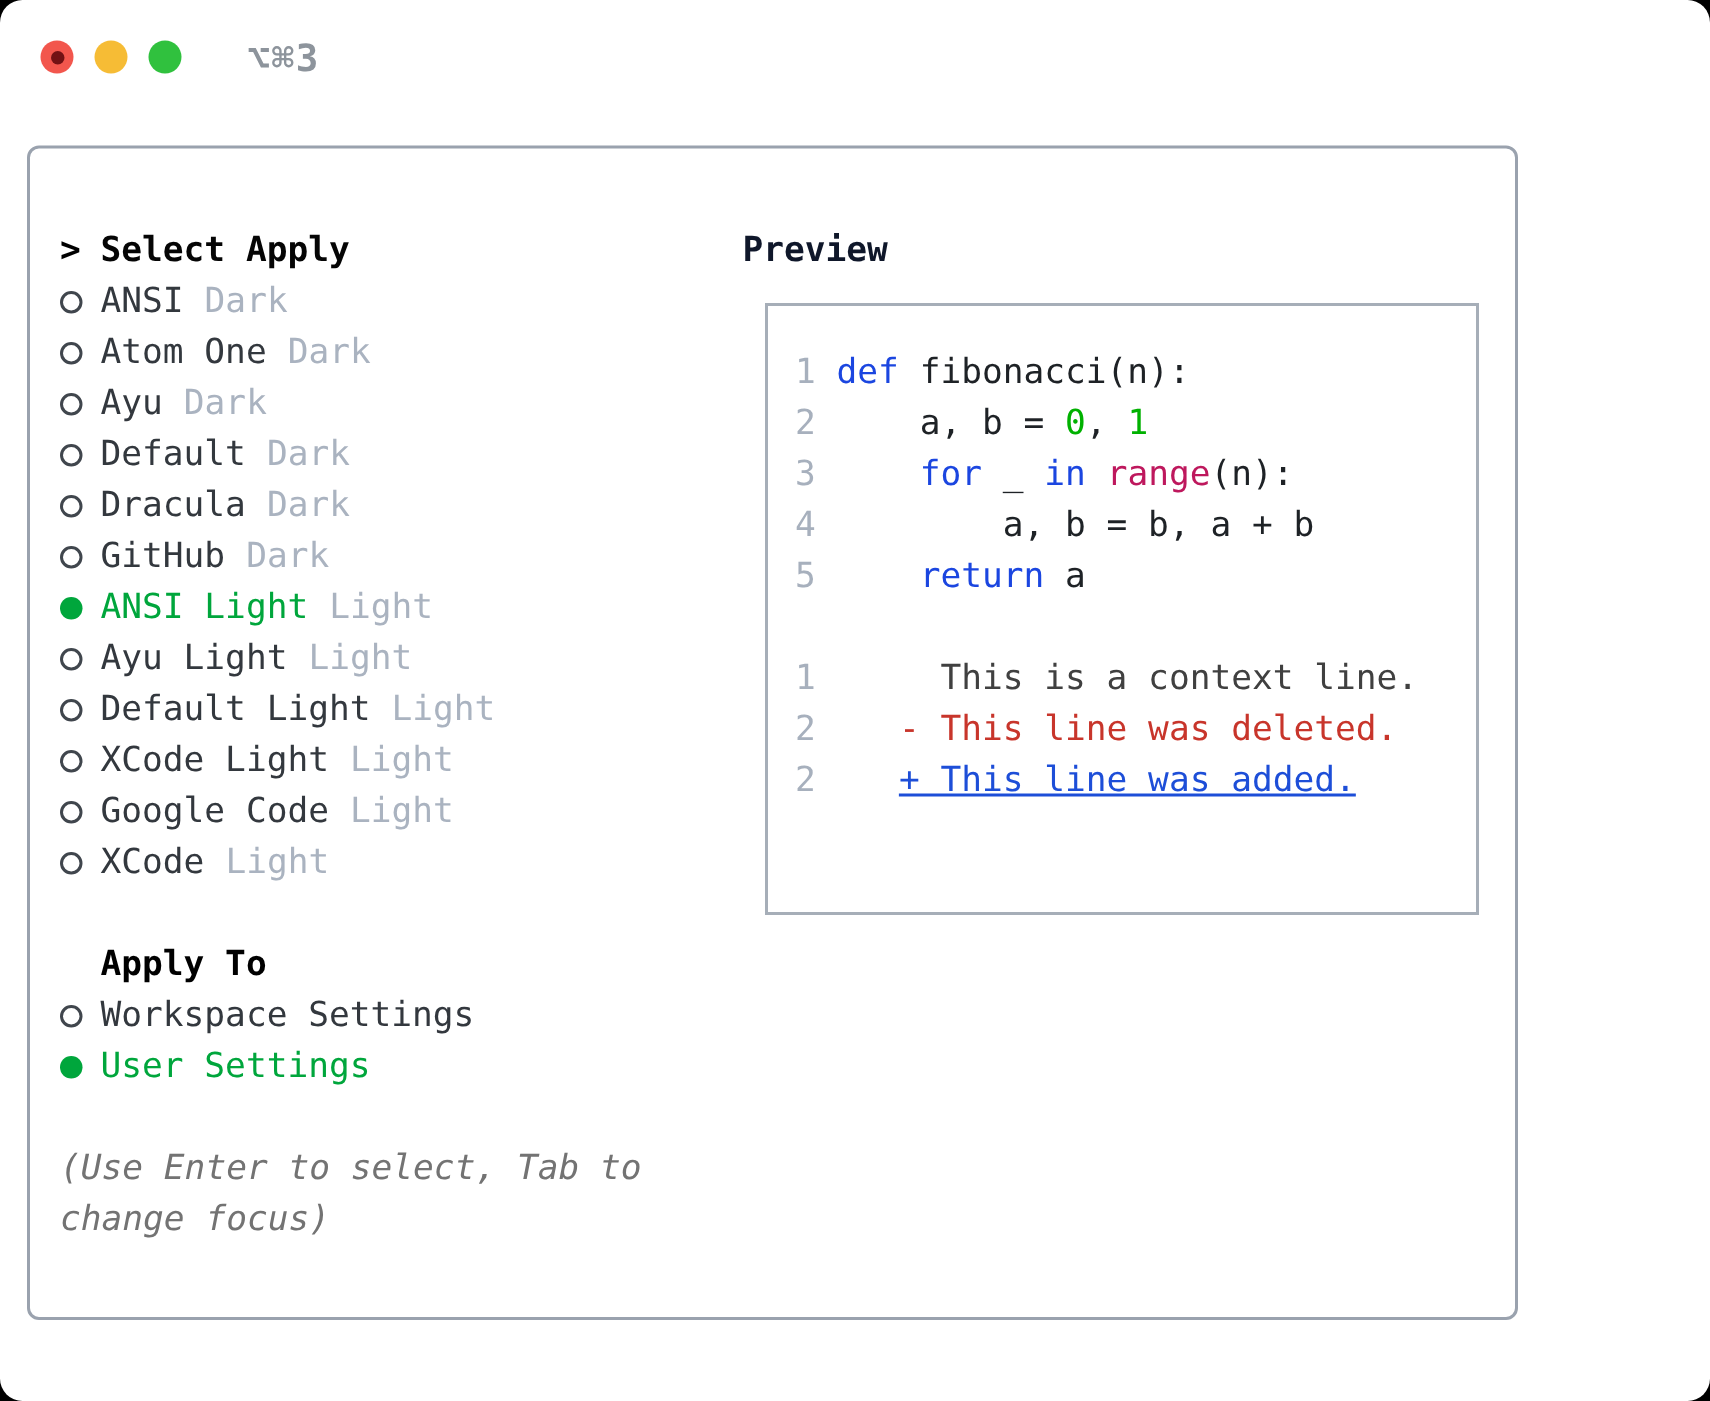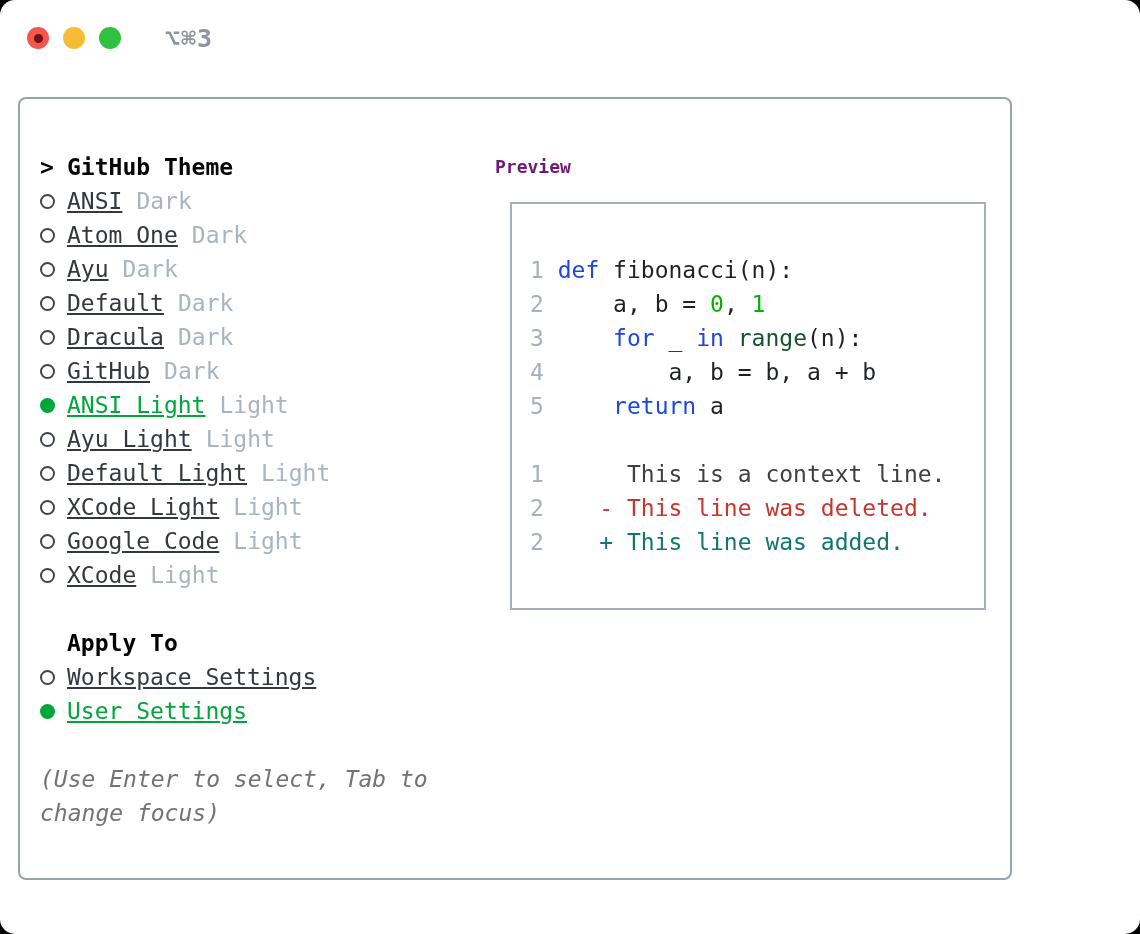--- a/index.html
+++ b/index.html
@@ -55,55 +55,55 @@
   .heading { font-weight: bold; color: #050505; }
   .heading.regular { font-weight: bold; color: #000; }
   .marker {
     width: 15px; height: 15px; flex: none;
     box-sizing: border-box;
     border: 2px solid #40464d;
     border-radius: 50%;
     margin-right: 12px;
   }
   .marker.sel { border: none; background: var(--accent, #00a63c); }
-  .opt-name { color: #33383e; text-decoration: underline; }
+  .opt-name { color: #33383e; }
   .opt-name.sel { color: var(--accent, #00a63c); }
   .opt-variant { color: #aab3c0; margin-left: 14px; }
   .hint {
     width: 420px; line-height: 34px;
     color: #737373; white-space: normal; font-style: italic;
   }
   
   .preview-heading {
     position: absolute; left: 475px; top: 51px;
     height: 34px; line-height: 34px;
-    font-size: 18px; font-weight: bold; color: #701a75;
+    font-size: 23px; font-weight: bold; color: #0f172a;
   }
   .preview-box {
     position: absolute; left: 490px; top: 103px;
     width: 476px; height: 408px;
     box-sizing: border-box;
     border: 2px solid #a6aeb8;
     background: #fff;
     overflow: hidden;
   }
   .preview-box pre {
-    margin: 0; padding: 49px 0 0 18px;
+    margin: 0; padding: 27px 0 0 18px;
     font-family: "DejaVu Sans Mono", "Liberation Mono", monospace;
     font-size: 23px; line-height: 34px;
   }
   .code-line { display: block; min-height: 34px; }
   .t-n { color: #a7b0bd; }  
   .t-p { color: #1e2226; }  
   .t-k { color: #1b46e0; }  
-  .t-c { color: #14532d; }  
+  .t-c { color: #be185d; }  
   .t-d { color: #00b100; }  
   .t-x { color: #404040; }  
   .t-r { color: #c8352b; }  
-  .t-g { color: #0f766e; }  
+  .t-g { color: #1d4ed8; text-decoration: underline; }  
 </style>
 </head>
 <body>
 
 <div class="screen">
   <div class="window">
 
     <div class="titlebar">
       <div class="traffic-lights">
         <span class="tl tl-red">
@@ -113,21 +113,21 @@
         <span class="tl tl-green"></span>
       </div>
       <span class="shortcut">⌥⌘3</span>
     </div>
 
     <div class="panel">
 
       <div class="left-col">
         <div class="row">
           <span class="caret">&gt;</span>
-          <span class="heading">GitHub Theme</span>
+          <span class="heading">Select Apply</span>
         </div>
 
         <div id="themeRows">
             <div class="row"><span class="marker"></span><span class="opt-name">ANSI</span><span class="opt-variant">Dark</span></div>
             <div class="row"><span class="marker"></span><span class="opt-name">Atom One</span><span class="opt-variant">Dark</span></div>
             <div class="row"><span class="marker"></span><span class="opt-name">Ayu</span><span class="opt-variant">Dark</span></div>
             <div class="row"><span class="marker"></span><span class="opt-name">Default</span><span class="opt-variant">Dark</span></div>
             <div class="row"><span class="marker"></span><span class="opt-name">Dracula</span><span class="opt-variant">Dark</span></div>
             <div class="row"><span class="marker"></span><span class="opt-name">GitHub</span><span class="opt-variant">Dark</span></div>
             <div class="row"><span class="marker sel"></span><span class="opt-name sel">ANSI Light</span><span class="opt-variant">Light</span></div>

